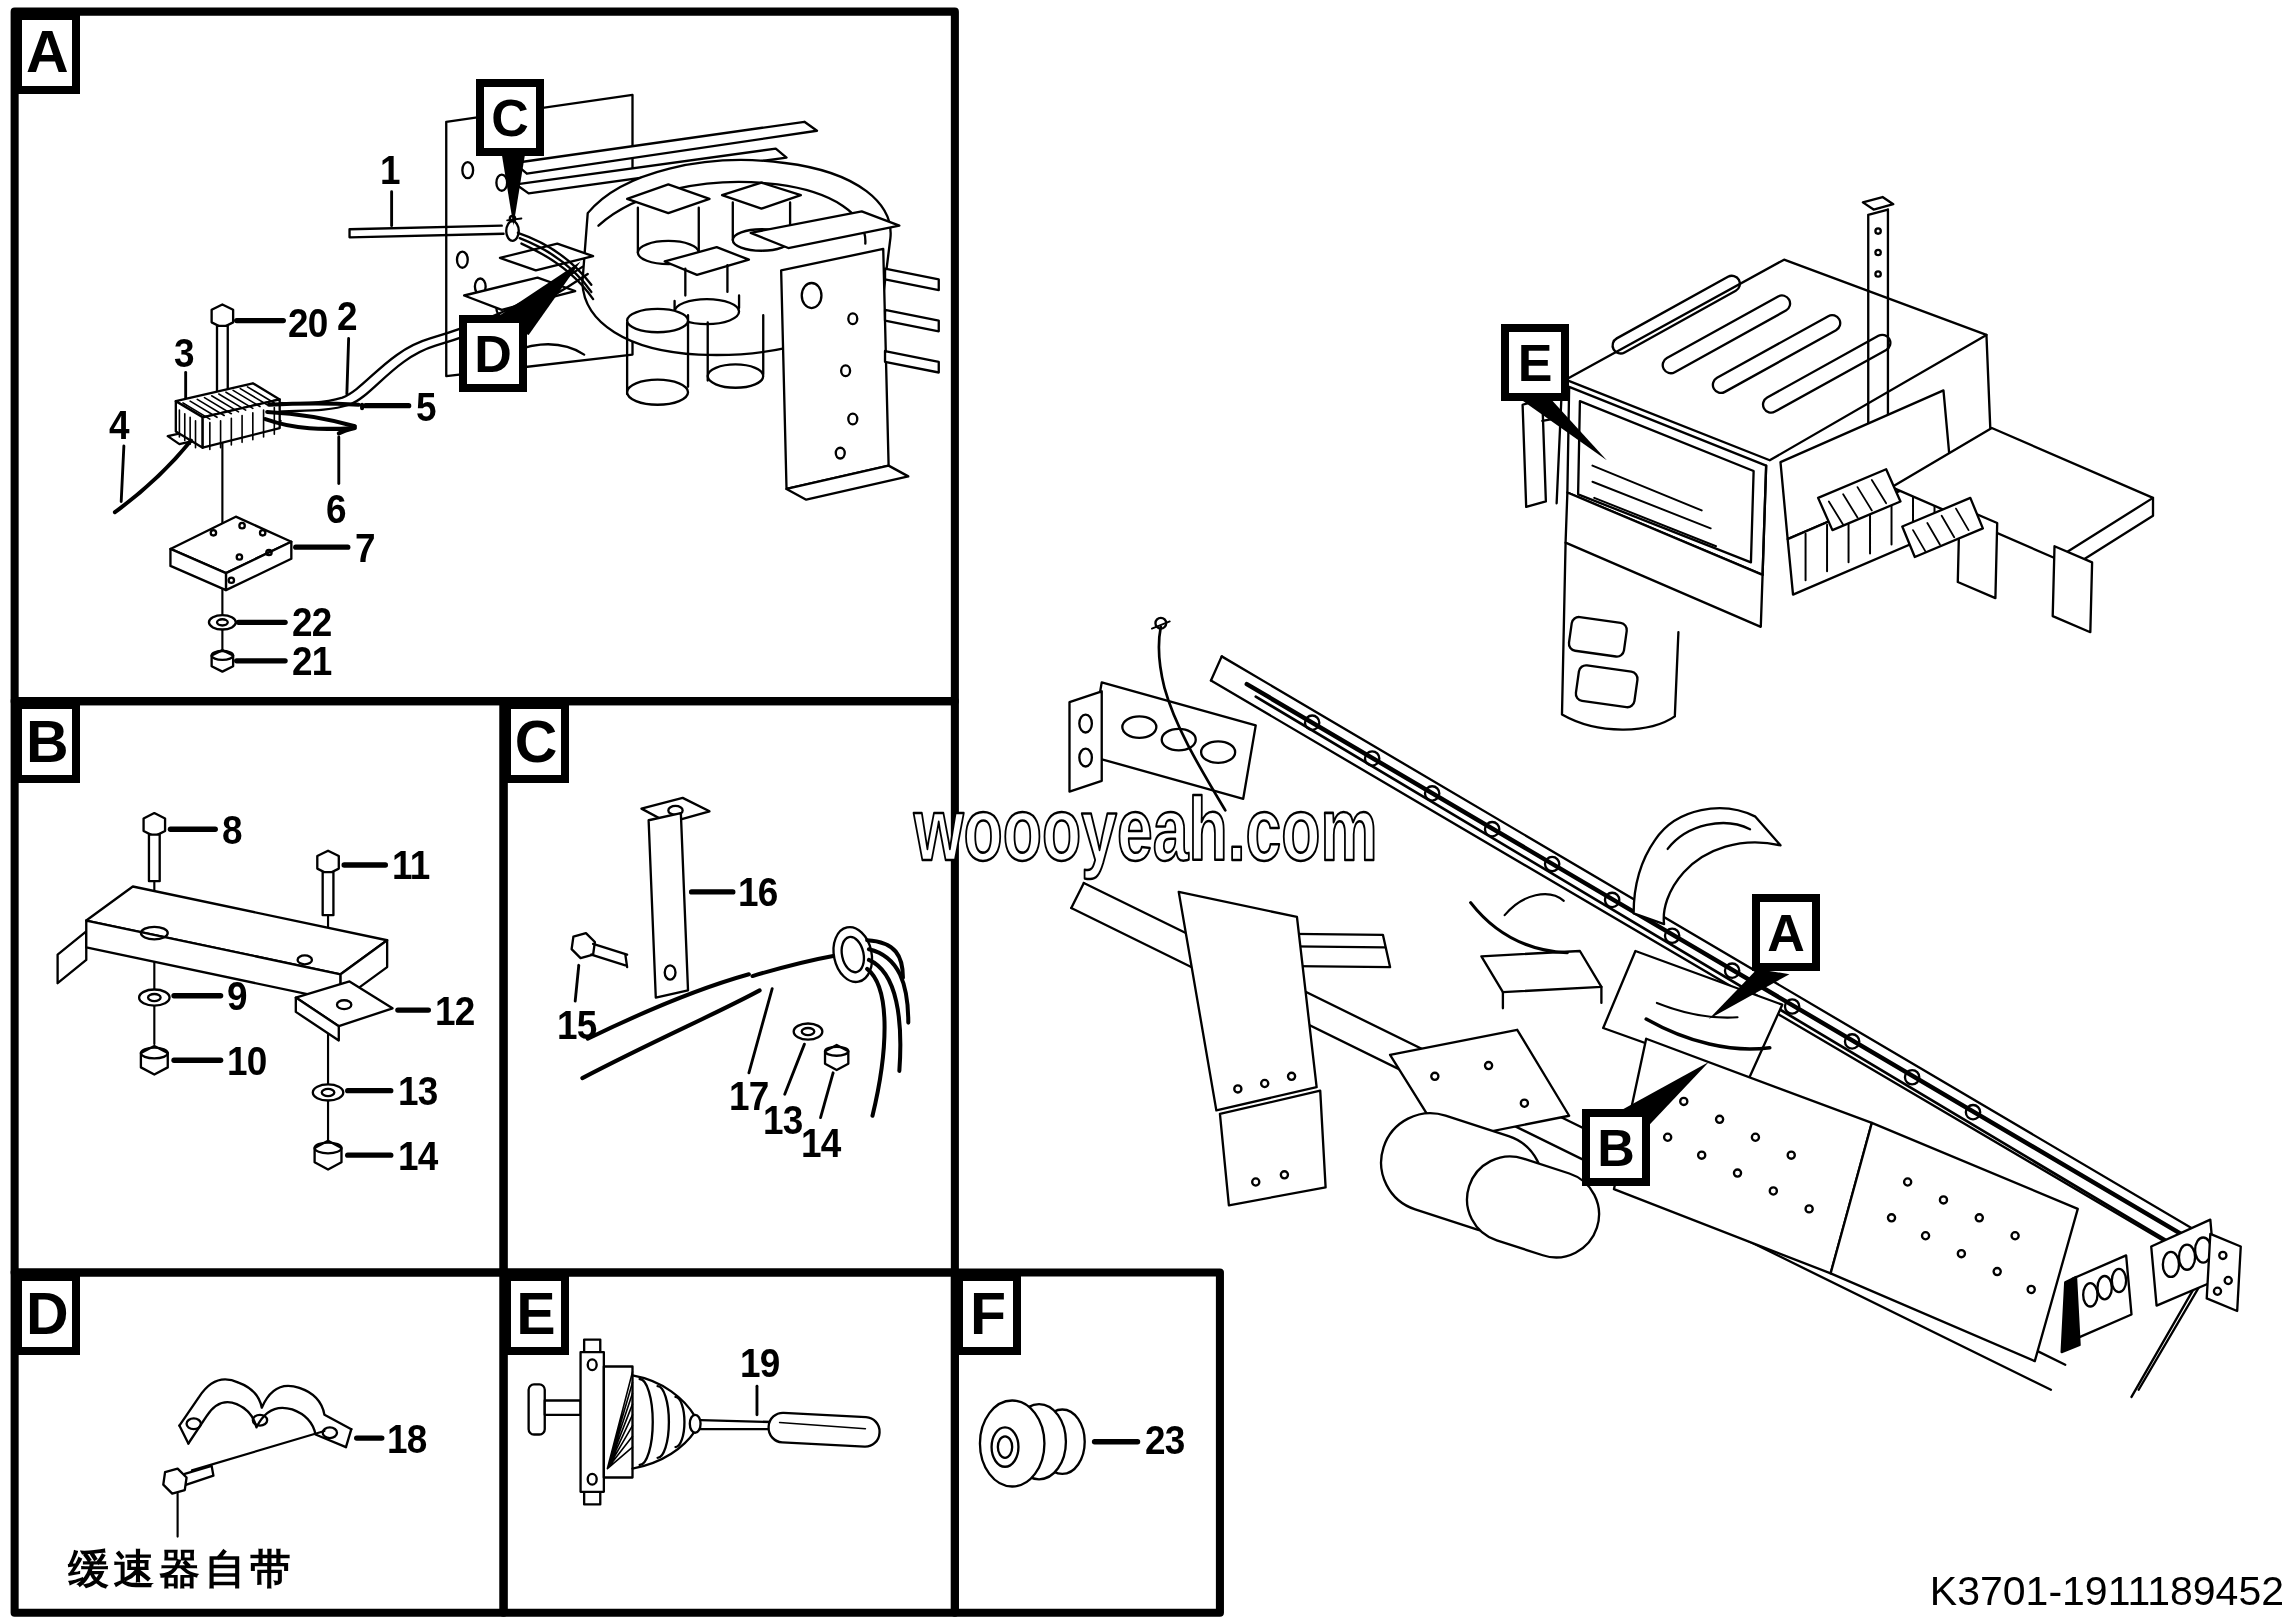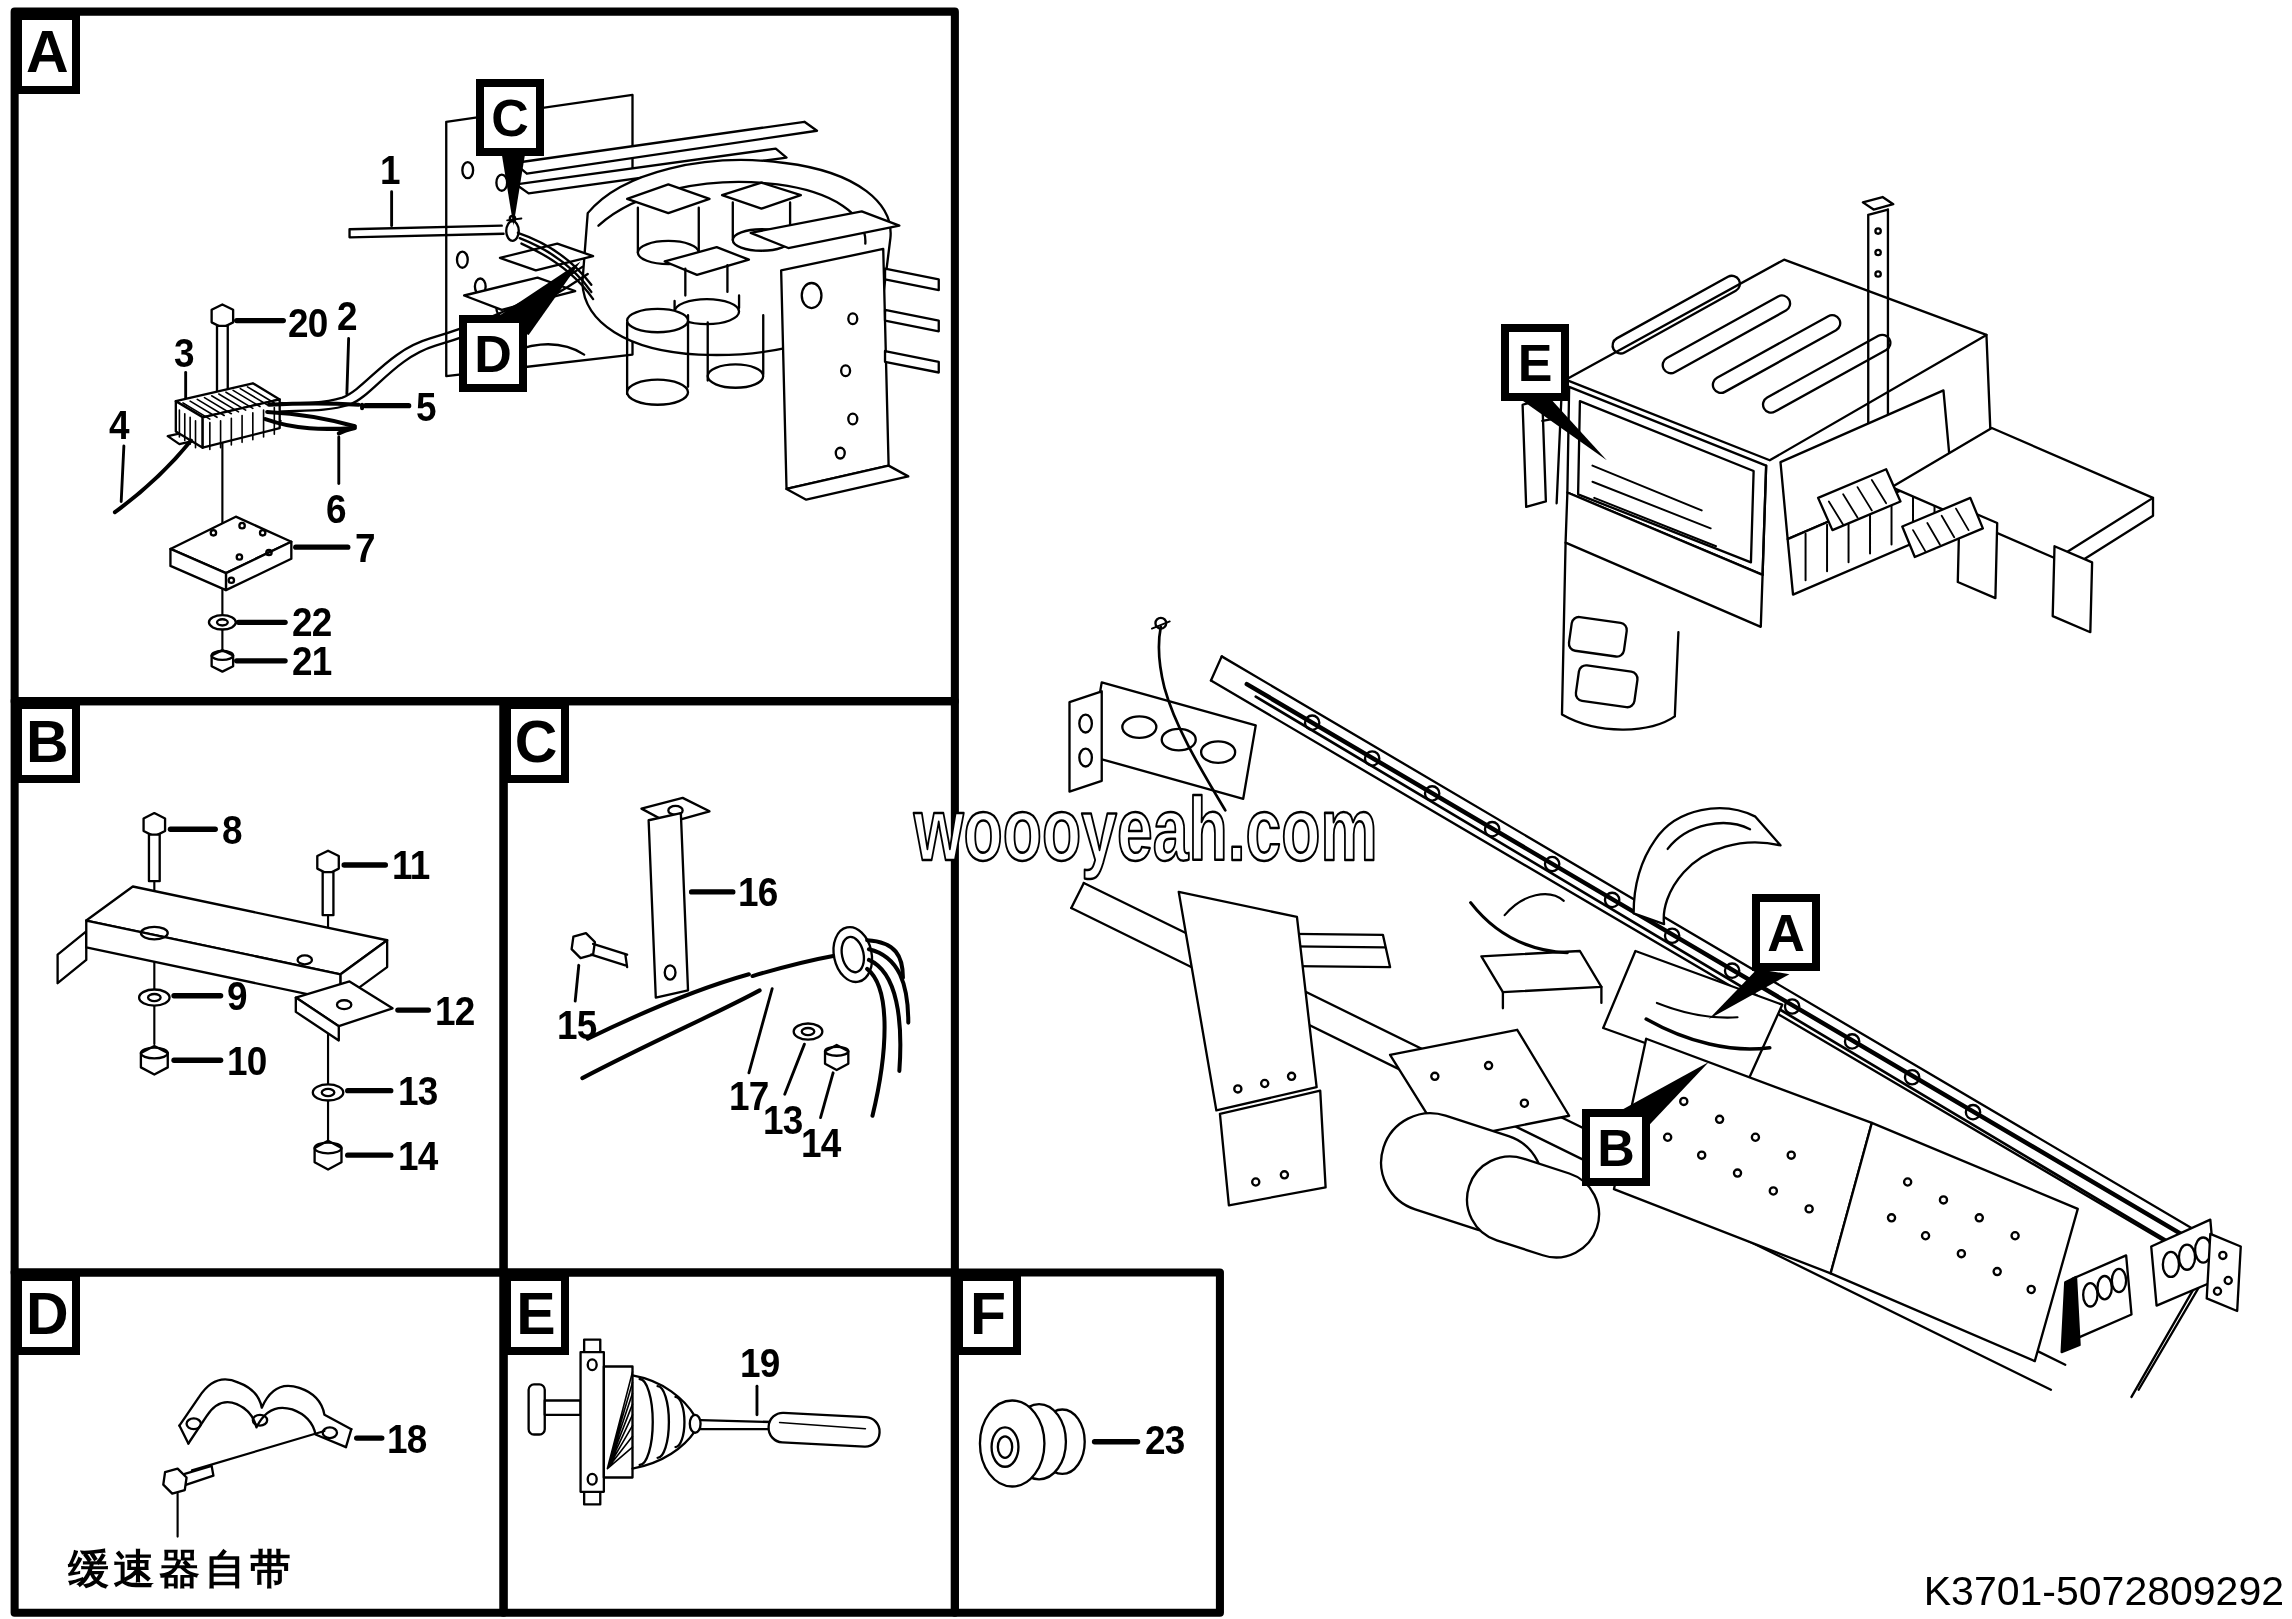--- a/index.html
+++ b/index.html
@@ -478,16 +478,16 @@
 <div class="pn" style="left:557px;top:1005px">15</div>
 <div class="pn" style="left:729px;top:1076px">17</div>
 <div class="pn" style="left:763px;top:1100px">13</div>
 <div class="pn" style="left:801px;top:1123px">14</div>
 
 <div class="pn" style="left:387px;top:1419px">18</div>
 <div class="pn" style="left:740px;top:1343px">19</div>
 <div class="pn" style="left:1145px;top:1420px">23</div>
 
 <div class="caption" style="left:68px;top:1542px">缓速器自带</div>
-<div class="docnum">K3701-5072809292</div>
+<div class="docnum">K3701-1911189452</div>
 
 </div>
 
 
 </body></html>

